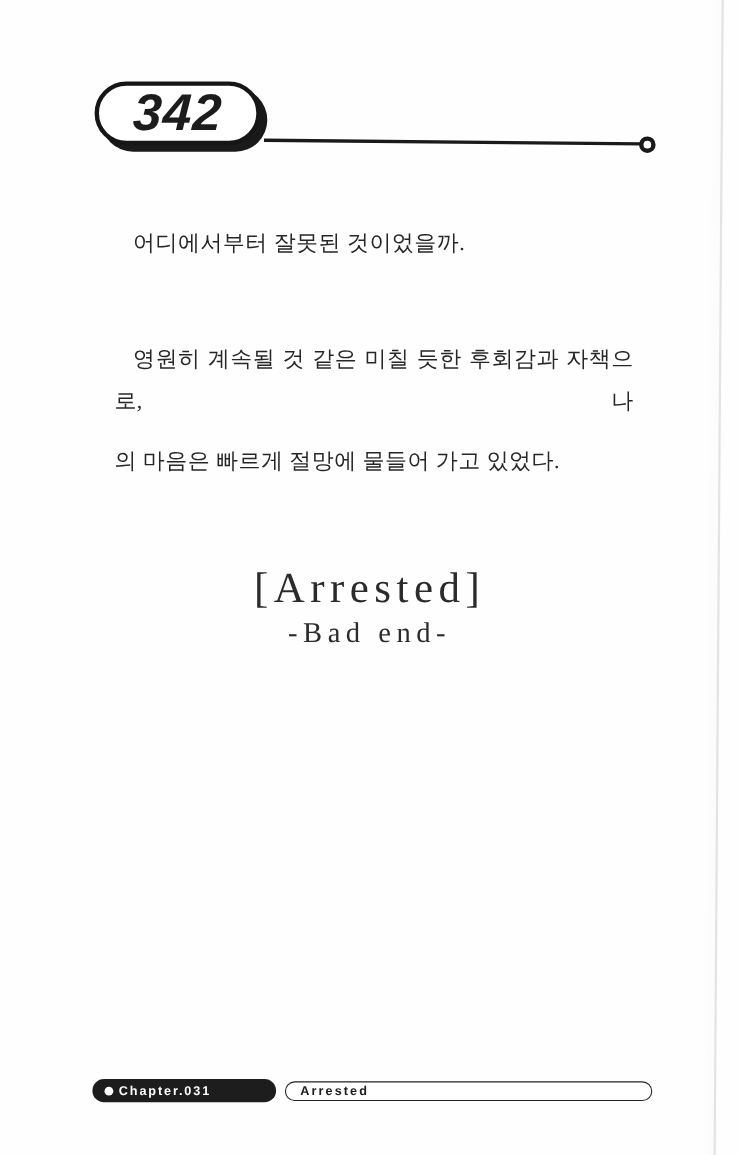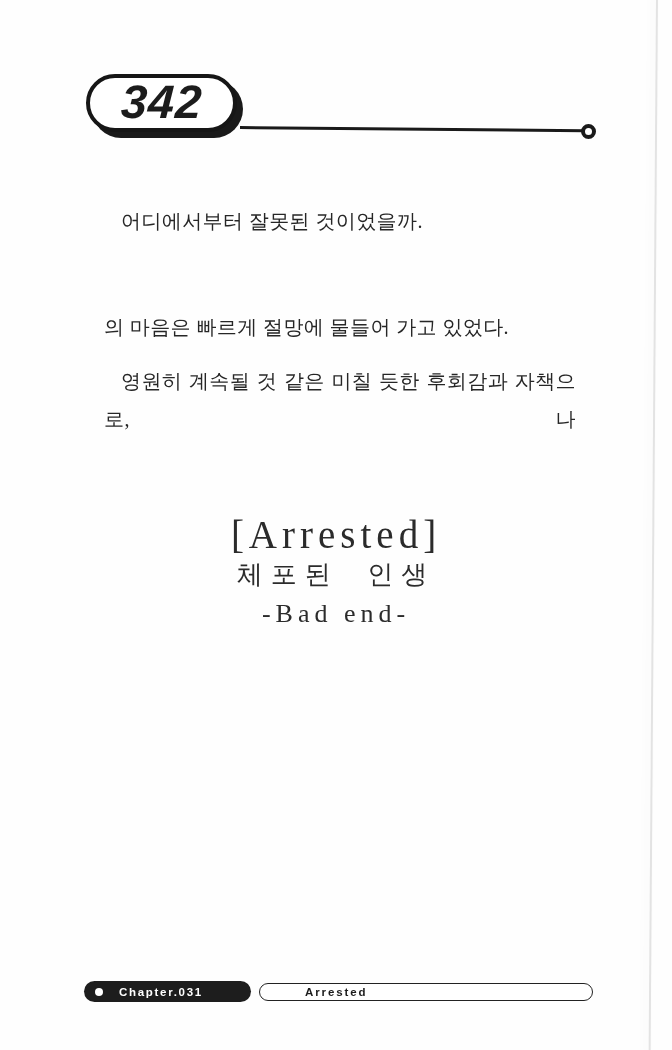--- a/index.html
+++ b/index.html
@@ -131,36 +131,35 @@
     background: #ffffff;
     margin-left: 11px;
     flex: 0 0 auto;
   }
   .chap-label {
     color: #ffffff;
     font-family: "Liberation Sans", "DejaVu Sans", sans-serif;
     font-size: 11.5px;
     font-weight: bold;
     letter-spacing: 1.7px;
-    margin-left: 16px;
+    margin-left: 5px;
     white-space: nowrap;
   }
   .chap-title-pill {
     position: absolute;
     left: 259px;
     top: 983px;
     width: 334px;
     height: 18px;
     box-sizing: border-box;
     background: #ffffff;
     border: 1.5px solid #222222;
     border-radius: 10px;
     display: flex;
     align-items: center;
-    padding-left: 32px;
   }
   .chap-title-text {
     color: #1c1c1c;
     font-family: "Liberation Sans", "DejaVu Sans", sans-serif;
     font-size: 11.5px;
     font-weight: bold;
     letter-spacing: 1.9px;
     margin-left: 13px;
     white-space: nowrap;
   }
@@ -185,27 +184,26 @@
 
   <div class="pn-badge">
     <span class="pn-text">342</span>
   </div>
   <div class="header-rule"></div>
   <div class="header-rule-ring"></div>
 
   <section class="body-text">
     <p class="line indent">어디에서부터 잘못된 것이었을까.</p>
     <div class="para-gap"></div>
+    <p class="line indent fill">영원히 계속될 것 같은 미칠 듯한 후회감과 자책으로, 나</p>
     <p class="line">의 마음은 빠르게 절망에 물들어 가고 있었다.</p>
-    <p class="line indent fill">영원히 계속될 것 같은 미칠 듯한 후회감과 자책으로, 나</p>
   </section>
 
   <section class="chapter-title">
     <div class="t-en">[Arrested]</div>
-    <div class="t-ko">체포된 인생</div>
     <div class="t-sub">-Bad end-</div>
   </section>
 
   <footer>
     <div class="chap-badge">
       <span class="chap-dot"></span>
       <span class="chap-label">Chapter.031</span>
     </div>
     <div class="chap-title-pill">
       <span class="chap-title-text">Arrested</span>

